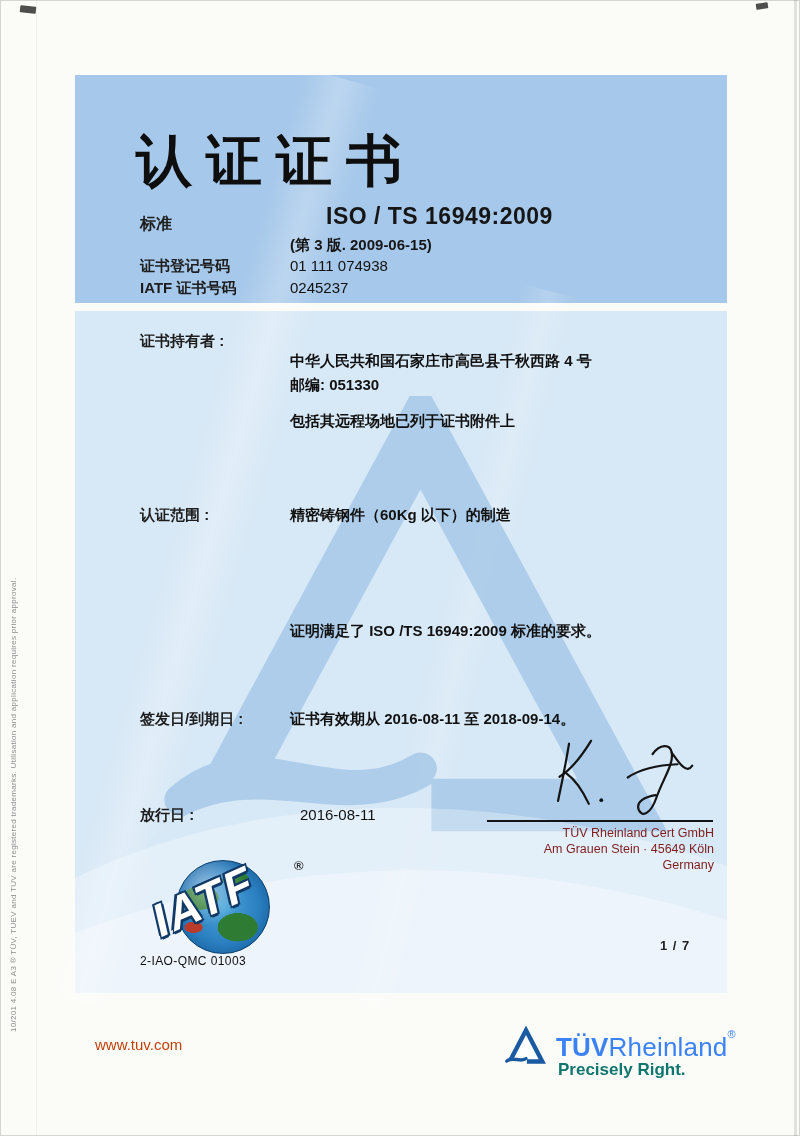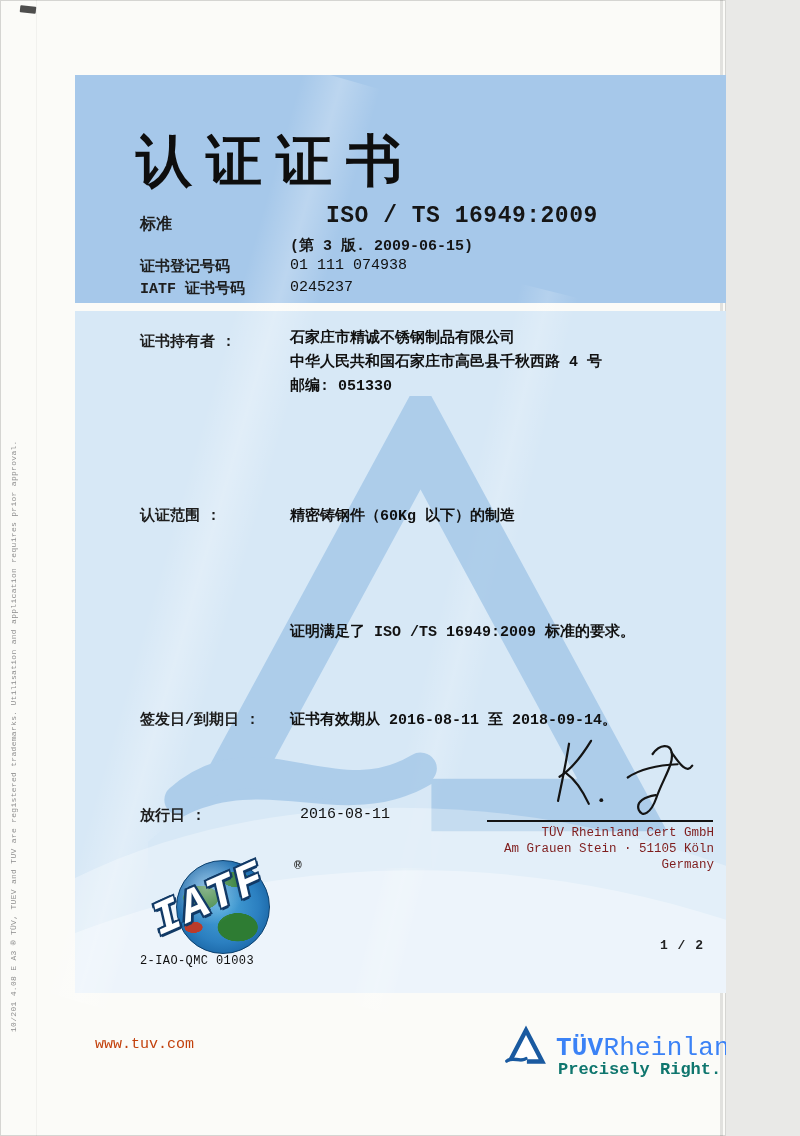--- a/index.html
+++ b/index.html
@@ -6,24 +6,24 @@
     --header-band:#a6c8ea;
     --body-band:#d7e8f6;
     --watermark:#a3c7e8;
     --logo-blue:#1a5aa0;
     --text-dark:#161616;
   }
   *{margin:0;padding:0;box-sizing:border-box;}
   html,body{background:#e9e9e7;}
   .page{
     position:relative;
-    width:726px;height:1136px;
+    width:800px;height:1136px;
     background:#fbfbf8;
     overflow:hidden;
-    font-family:Liberation Mono, monospace;
+    font-family:Liberation Sans, sans-serif;
     color:var(--text-dark);
     box-shadow:inset 0 0 0 1px #d5d5d2;
   }
   .edge-line-right{position:absolute;right:3px;top:0;bottom:0;width:3px;background:rgba(0,0,0,0.10);}
   .edge-line-left{position:absolute;left:36px;top:0;bottom:0;width:1px;background:rgba(0,0,0,0.04);}
   .corner-mark{position:absolute;background:#2f2f2f;opacity:.85;border-radius:1px;}
   .corner-mark.tl{left:20px;top:6px;width:16px;height:7px;transform:rotate(6deg);}
   .corner-mark.tr{left:756px;top:3px;width:12px;height:6px;transform:rotate(-8deg);}
 
   .panel-header{position:absolute;left:75px;top:75px;width:652px;height:228px;background:var(--header-band);}
@@ -127,23 +127,23 @@
   <div class="abs cert-title">认证证书</div>
   <div class="abs label standard-label">标准</div>
   <div class="abs standard-value">ISO / TS 16949:2009</div>
   <div class="abs standard-edition">(第 3 版. 2009-06-15)</div>
   <div class="abs label reg-label">证书登记号码</div>
   <div class="abs value reg-value">01 111 074938</div>
   <div class="abs label iatfnum-label">IATF 证书号码</div>
   <div class="abs value iatfnum-value">0245237</div>
 
   <div class="abs label holder-label">证书持有者 :</div>
-  <div class="abs value b holder-name">石家庄市精诚不锈钢制品有限公司</div>
   <div class="abs value b holder-address">中华人民共和国石家庄市高邑县千秋西路 4 号</div>
   <div class="abs value b holder-postcode">邮编: 051330</div>
+  <div class="abs value b holder-note">包括其远程场地已列于证书附件上</div>
 
   <div class="abs label scope-label">认证范围 :</div>
   <div class="abs value b scope-value">精密铸钢件（60Kg 以下）的制造</div>
 
   <div class="abs value b statement">证明满足了 ISO /TS 16949:2009 标准的要求。</div>
 
   <div class="abs label validity-label">签发日/到期日 :</div>
   <div class="abs value b validity-value">证书有效期从 2016-08-11 至 2018-09-14。</div>
 
   <svg class="abs sig-svg" viewBox="0 0 230 120">
@@ -153,35 +153,35 @@
       <path d="M34 56 C 48 66 58 83 65 98"></path>
       <circle cx="82" cy="93" r="2.6" fill="#141414" stroke="none"></circle>
       <path d="M118 62 C 136 50 162 45 186 44"></path>
       <path d="M152 30 C 162 16 176 16 178 28 C 181 44 166 64 157 90 C 150 110 138 118 133 106 C 129 95 142 88 156 86"></path>
       <path d="M178 28 C 188 42 198 58 206 46"></path>
     </g>
   </svg>
   <div class="abs sig-line"></div>
   <div class="abs issuer-block">
     <div>TÜV Rheinland Cert GmbH</div>
-    <div>Am Grauen Stein · 51105 Köln</div>
+    <div>Am Grauen Stein · 45649 Köln</div>
     <div>Germany</div>
   </div>
 
   <div class="abs label release-label">放行日 :</div>
   <div class="abs value release-value">2016-08-11</div>
 
   <div class="abs iatf-logo">
     <div class="globe"></div>
     <div class="iatf-text">IATF</div>
     <div class="iatf-reg">®</div>
   </div>
   <div class="abs iatf-code">2-IAO-QMC 01003</div>
 
-  <div class="abs page-num">1 / 2</div>
+  <div class="abs page-num">1 / 7</div>
 
   <div class="abs website">www.tuv.com</div>
   <svg class="abs footer-logo-svg" viewBox="0 0 100 90">
     <path d="M50 7 L87 78 L13 78 Z" fill="#fff" stroke="var(--logo-blue)" stroke-width="10" stroke-linejoin="miter"></path>
     <path d="M0 85 C 18 68 34 85 52 74 L52 94 L0 94 Z" fill="#fbfbf8"></path>
     <path d="M6 77 C 20 64 34 81 50 71" fill="none" stroke="var(--logo-blue)" stroke-width="7" stroke-linecap="round"></path>
   </svg>
   <div class="abs brand">
     <span class="bold">TÜV</span><span>Rheinland</span><sup>®</sup>
   </div>

